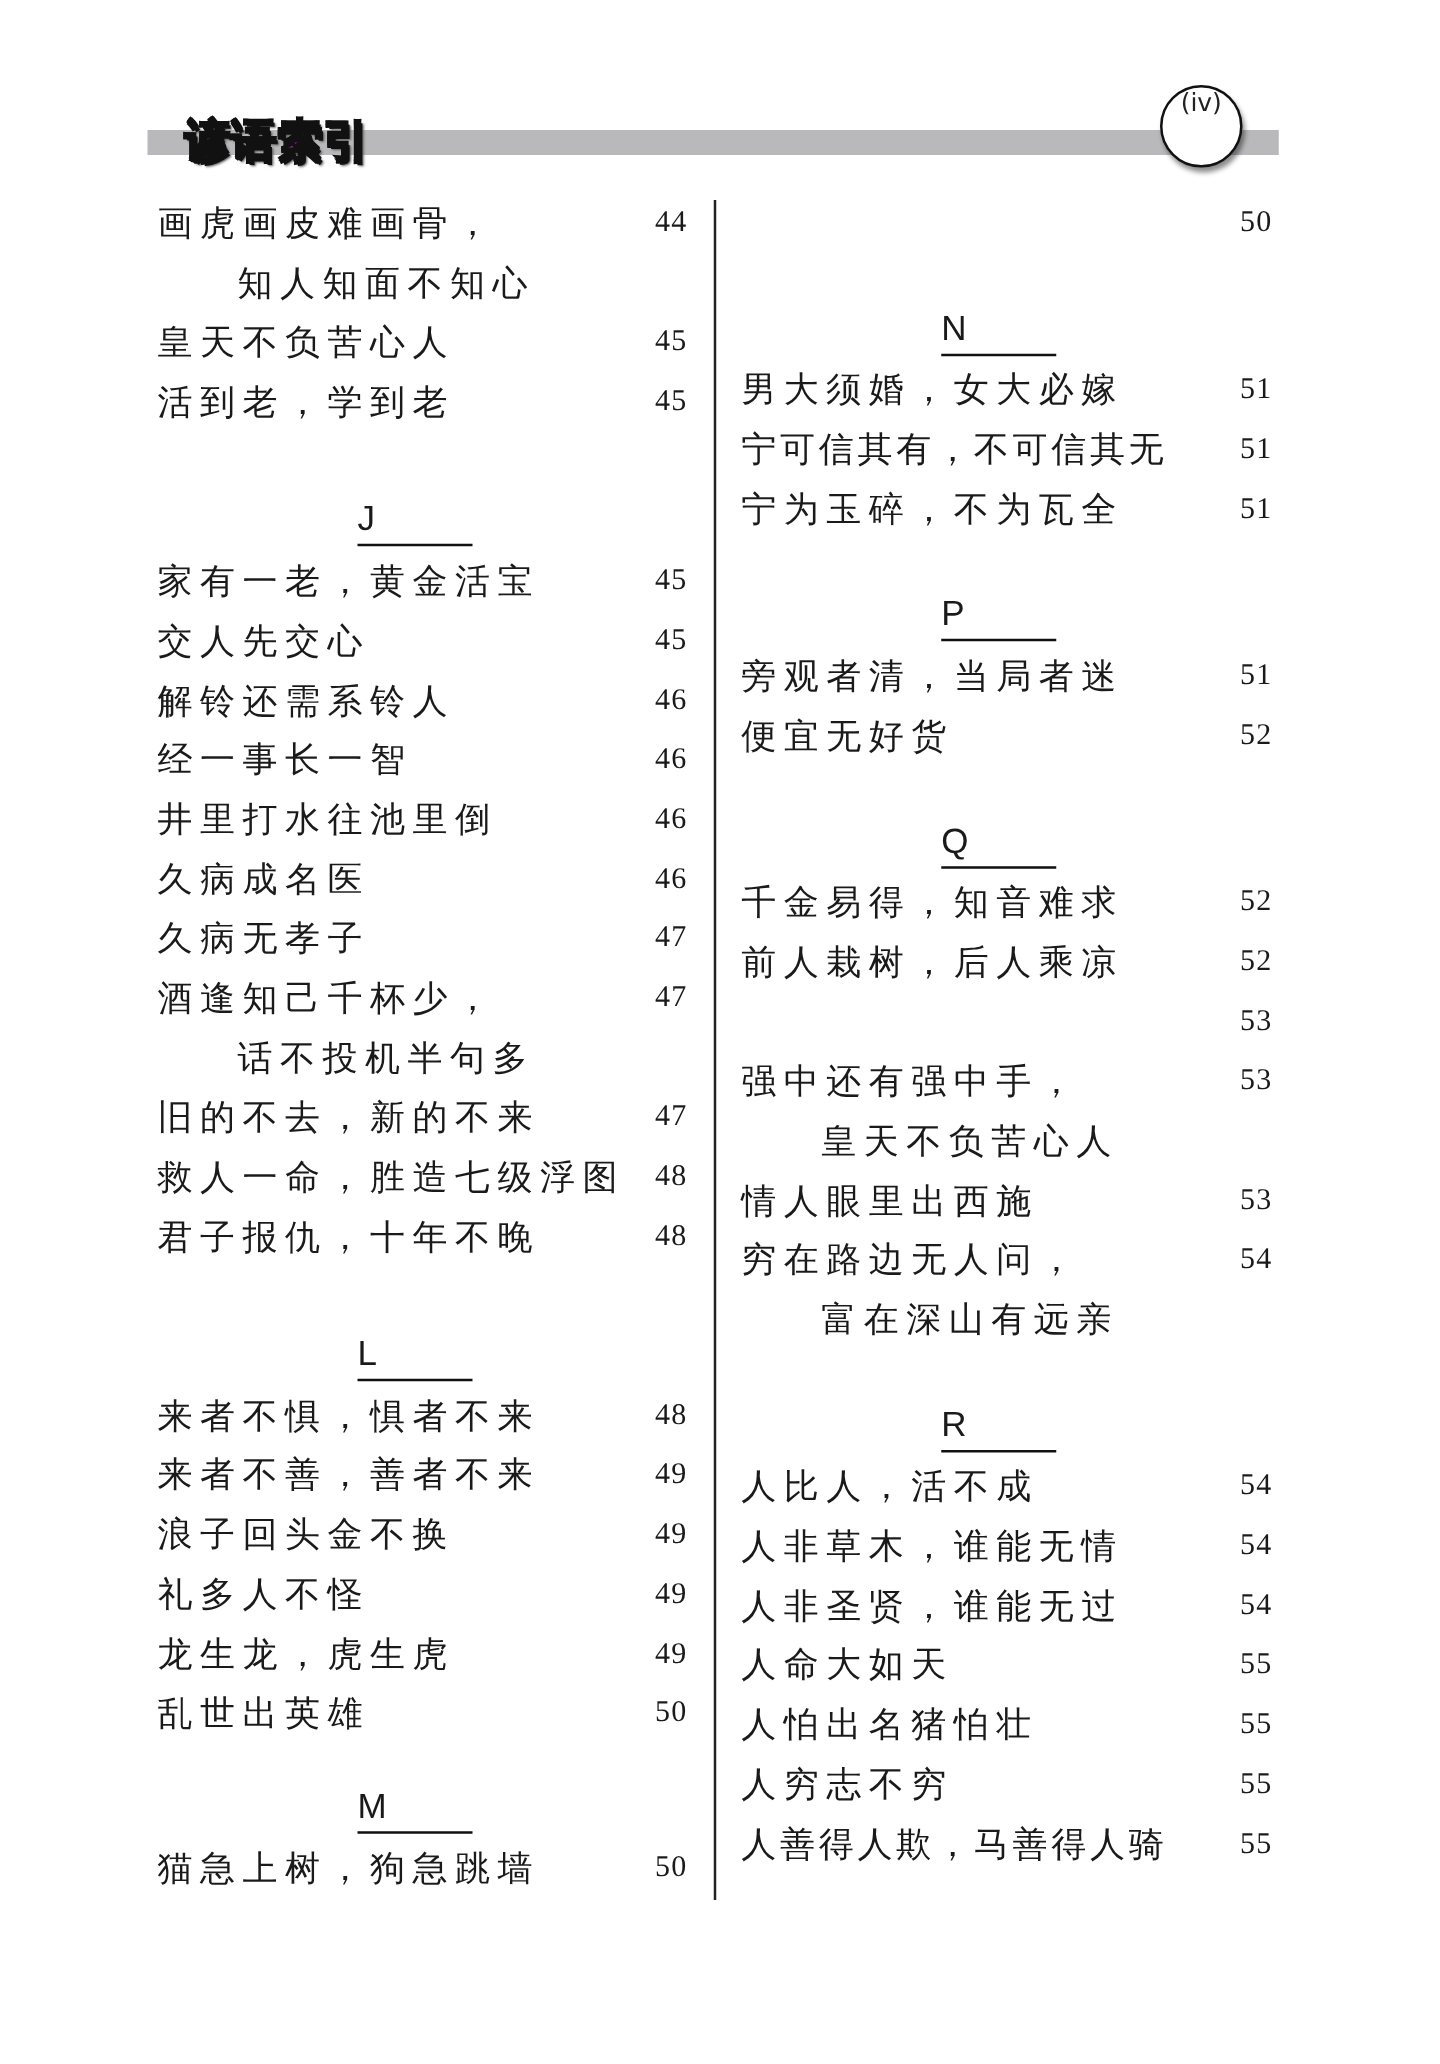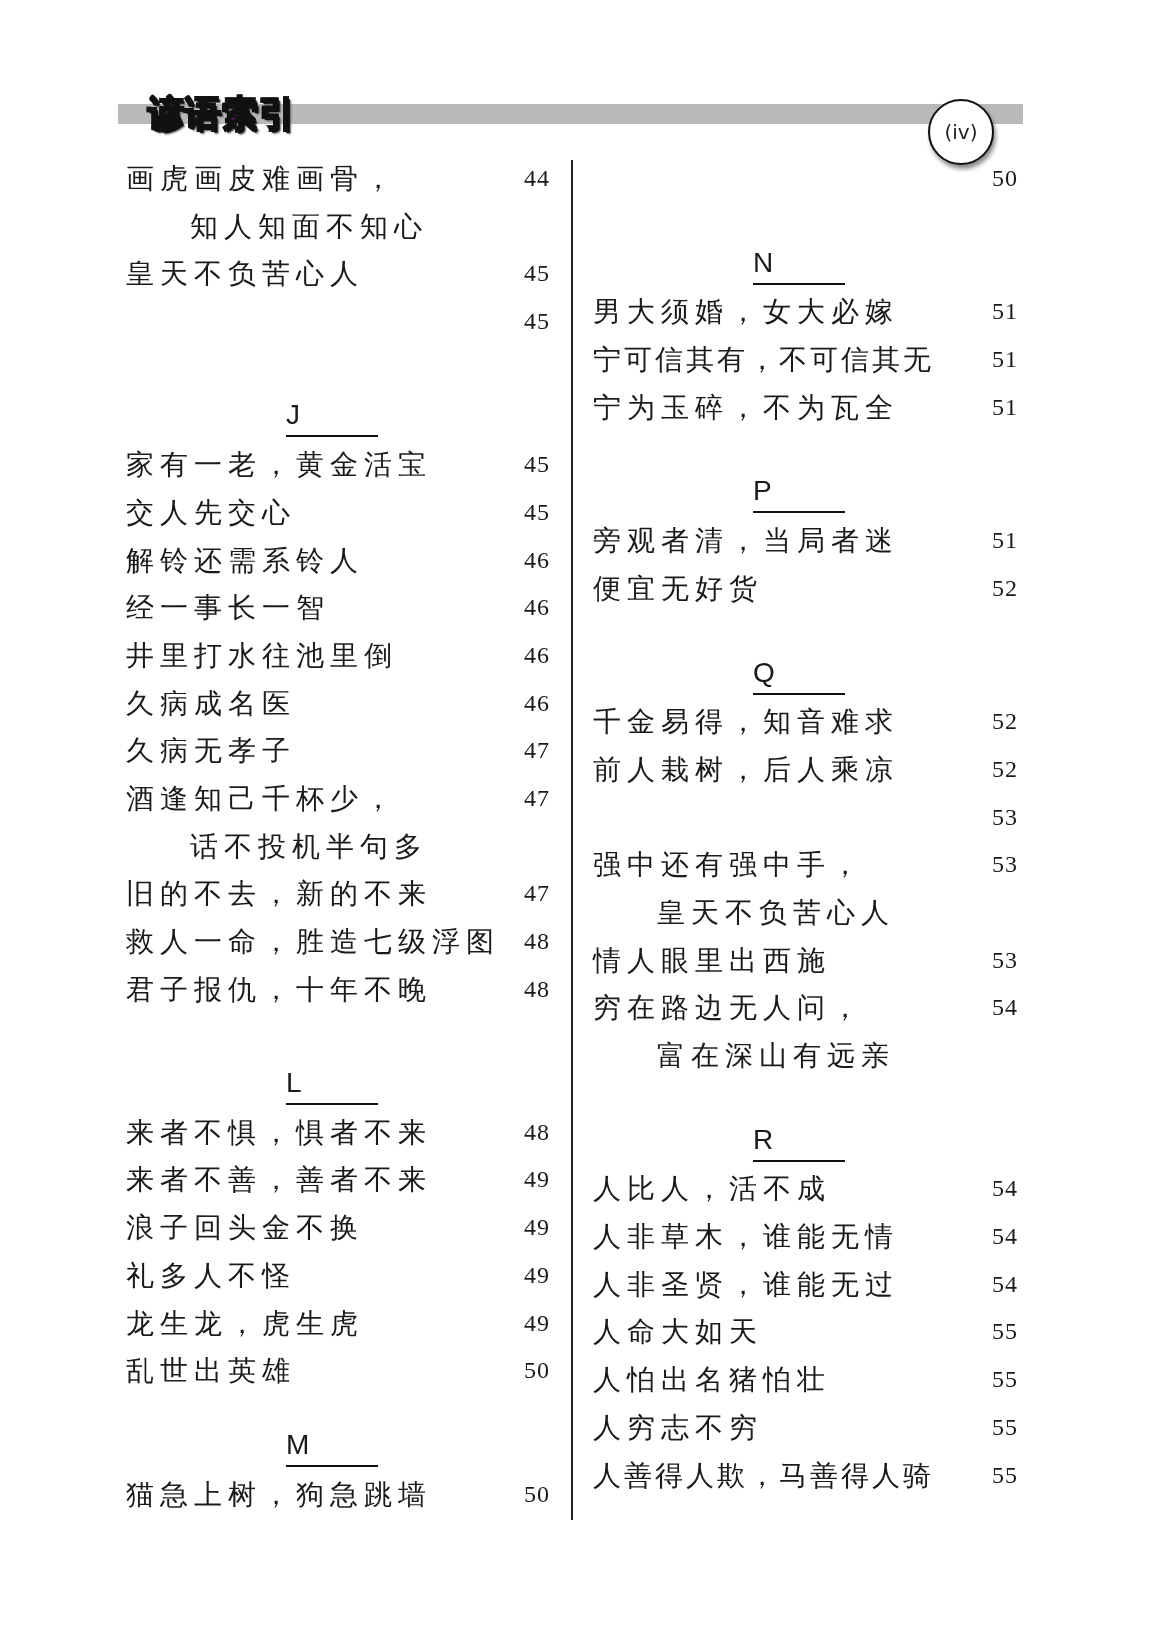--- a/index.html
+++ b/index.html
@@ -15,24 +15,24 @@
     .header-title {
       position: absolute; left: 144px; top: 90px; height: 48px;
       font-family: "DejaVu Sans", "Liberation Sans", sans-serif;
       font-weight: bold; font-size: 36px; line-height: 48px; letter-spacing: 1px;
       color: #a21caf;
       -webkit-text-stroke: 2px #111;
       text-shadow: 2px 2px 0 #111, -1px -1px 0 #111, 1px -1px 0 #111, -1px 1px 0 #111, 3px 3px 2px #555;
       padding: 0 4px;
     }
     .page-badge {
-      position: absolute; left: 928px; top: 99px; width: 62px; height: 62px;
+      position: absolute; left: 928px; top: 68px; width: 62px; height: 62px;
       border: 2px solid #111; border-radius: 50%; background: #fff;
       box-shadow: 2px 4px 4px rgba(0,0,0,0.45);
-      display: flex; align-items: center; justify-content: center;
+      display: flex; justify-content: center;
       font-family: "DejaVu Sans", "Liberation Sans", sans-serif; font-size: 20px; color: #222;
     }
     .col-divider {
       position: absolute; left: 571px; top: 160px; width: 2px; height: 1360px; background: #222;
     }
     .column { position: absolute; top: 155px; }
     .col-left { left: 126px; width: 424px; }
     .col-right { left: 593px; width: 425px; }
     .row {
       position: relative; height: 47.7px; line-height: 47.7px; font-size: 28px;
@@ -75,20 +75,21 @@
     <span class="page">44</span>
   </div>
   <div class="row cont">
     <span class="text">知人知面不知心</span>
   </div>
   <div class="row">
     <span class="text">皇天不负苦心人</span>
     <span class="page">45</span>
   </div>
   <div class="row">
+    <span class="text">活到老，学到老</span>
     <span class="page">45</span>
   </div>
 
   <div class="spacer"></div>
   <div class="letter-head">
     <span class="letter">J</span>
   </div>
   <div class="row">
       <span class="text">家有一老，黄金活宝</span>
       <span class="page">45</span>

